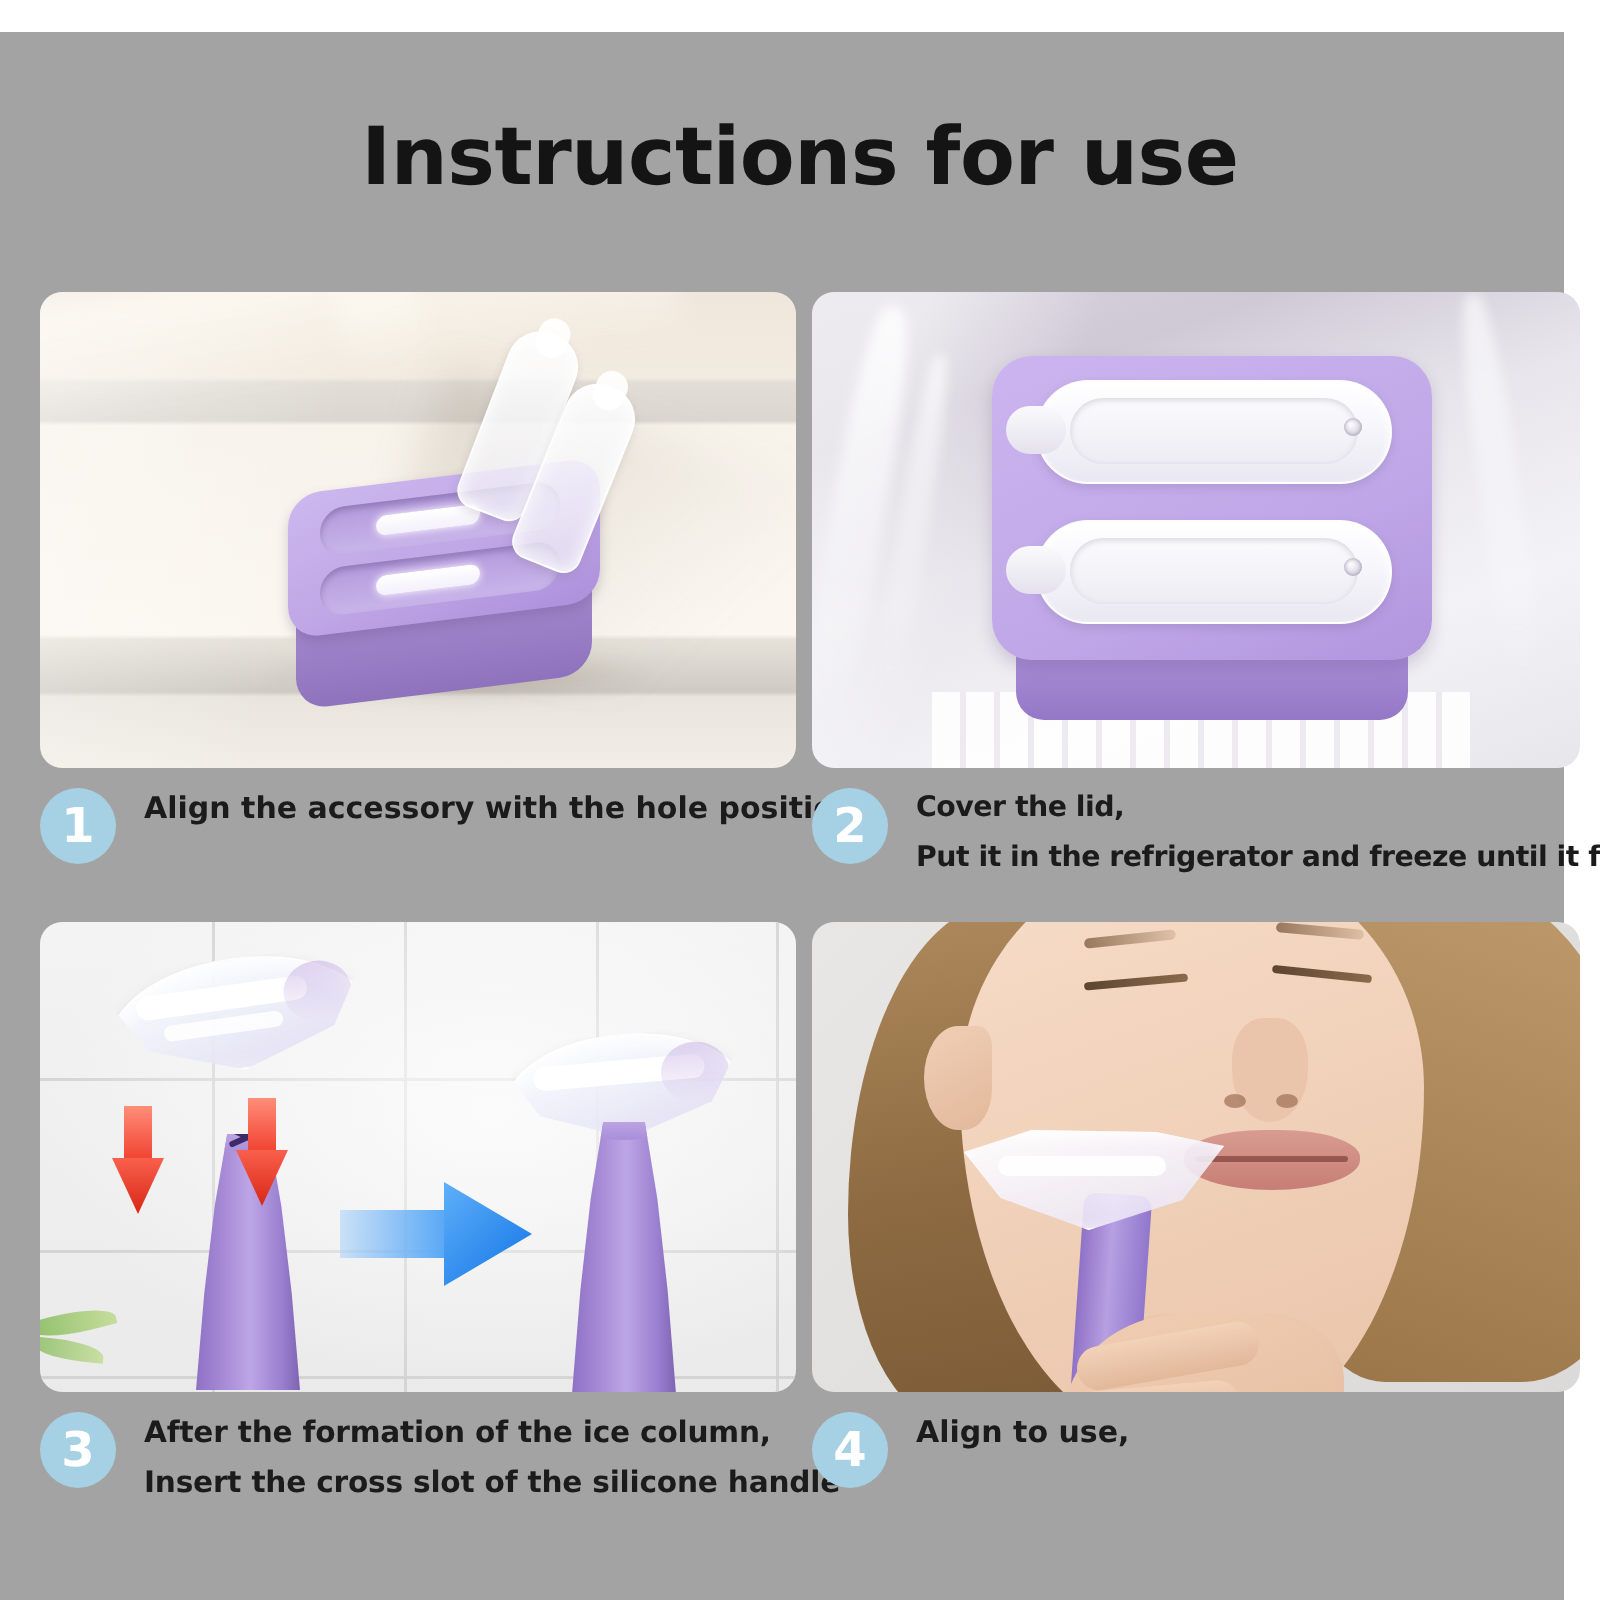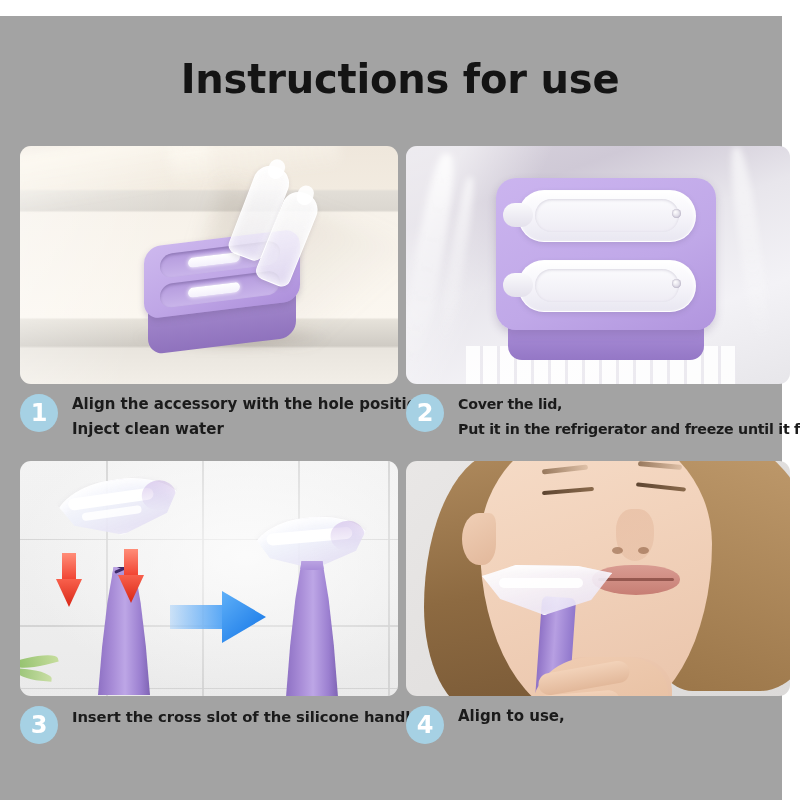--- a/index.html
+++ b/index.html
@@ -544,35 +544,35 @@
 
       </div>
     </div>
 
   </div>
 
   <div class="caption cap1">
     <div class="badge">1</div>
     <div class="captext">
       <div>Align the accessory with the hole position,</div>
-      <div>Inject clean water</div>
     </div>
   </div>
 
   <div class="caption cap2">
     <div class="badge">2</div>
     <div class="captext">
       <div>Cover the lid,</div>
       <div>Put it in the refrigerator and freeze until it freezes</div>
     </div>
   </div>
 
   <div class="caption cap3">
     <div class="badge">3</div>
     <div class="captext">
+      <div>After the formation of the ice column,</div>
       <div>Insert the cross slot of the silicone handle</div>
     </div>
   </div>
 
   <div class="caption cap4">
     <div class="badge">4</div>
     <div class="captext">
       <div>Align to use,</div>
     </div>
   </div>

